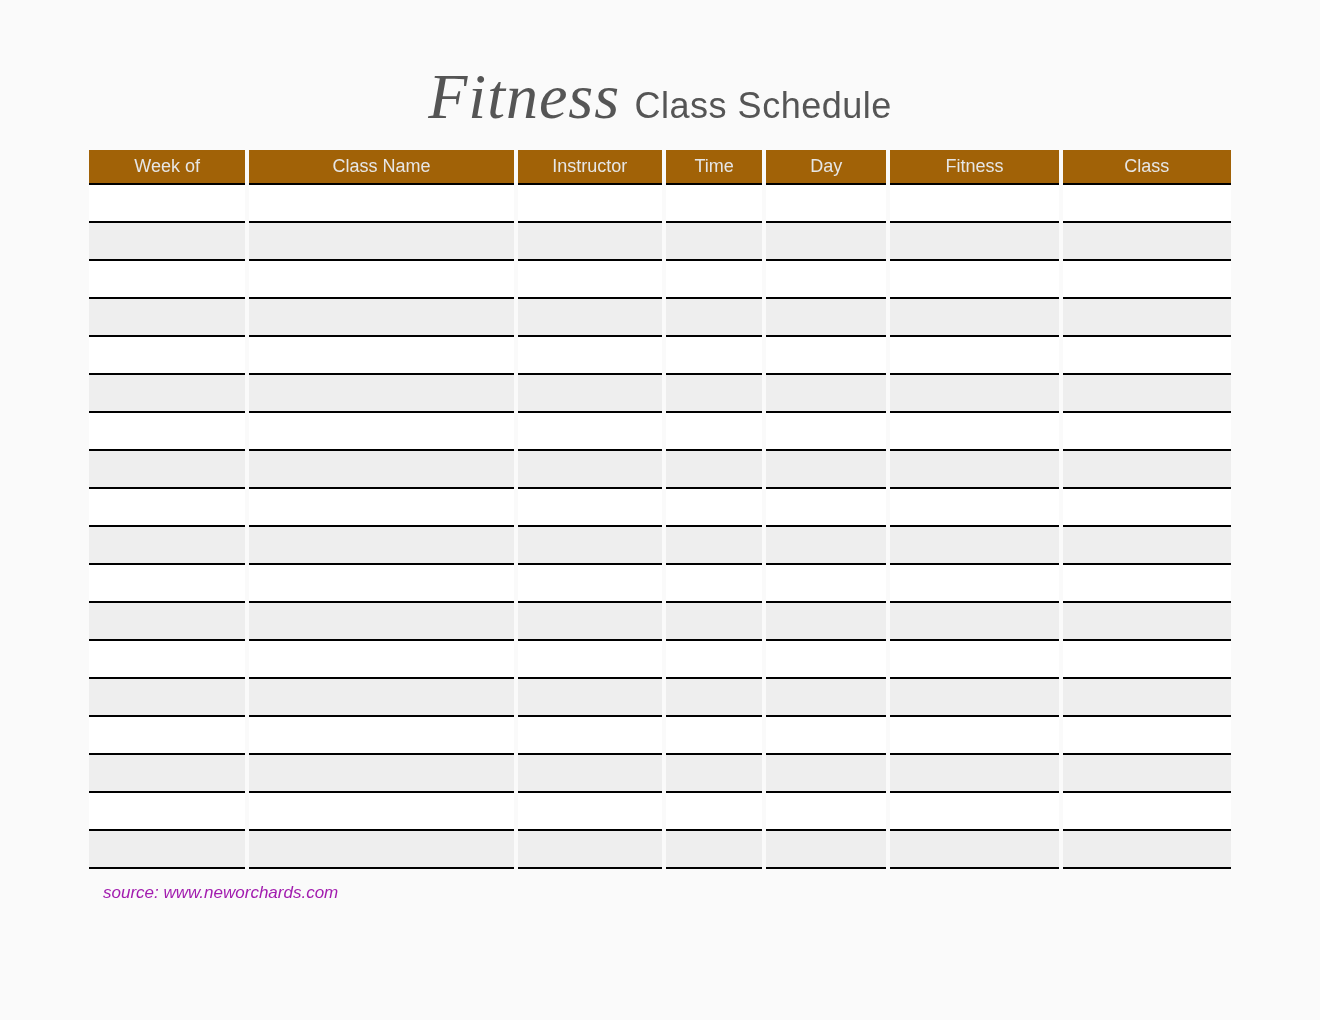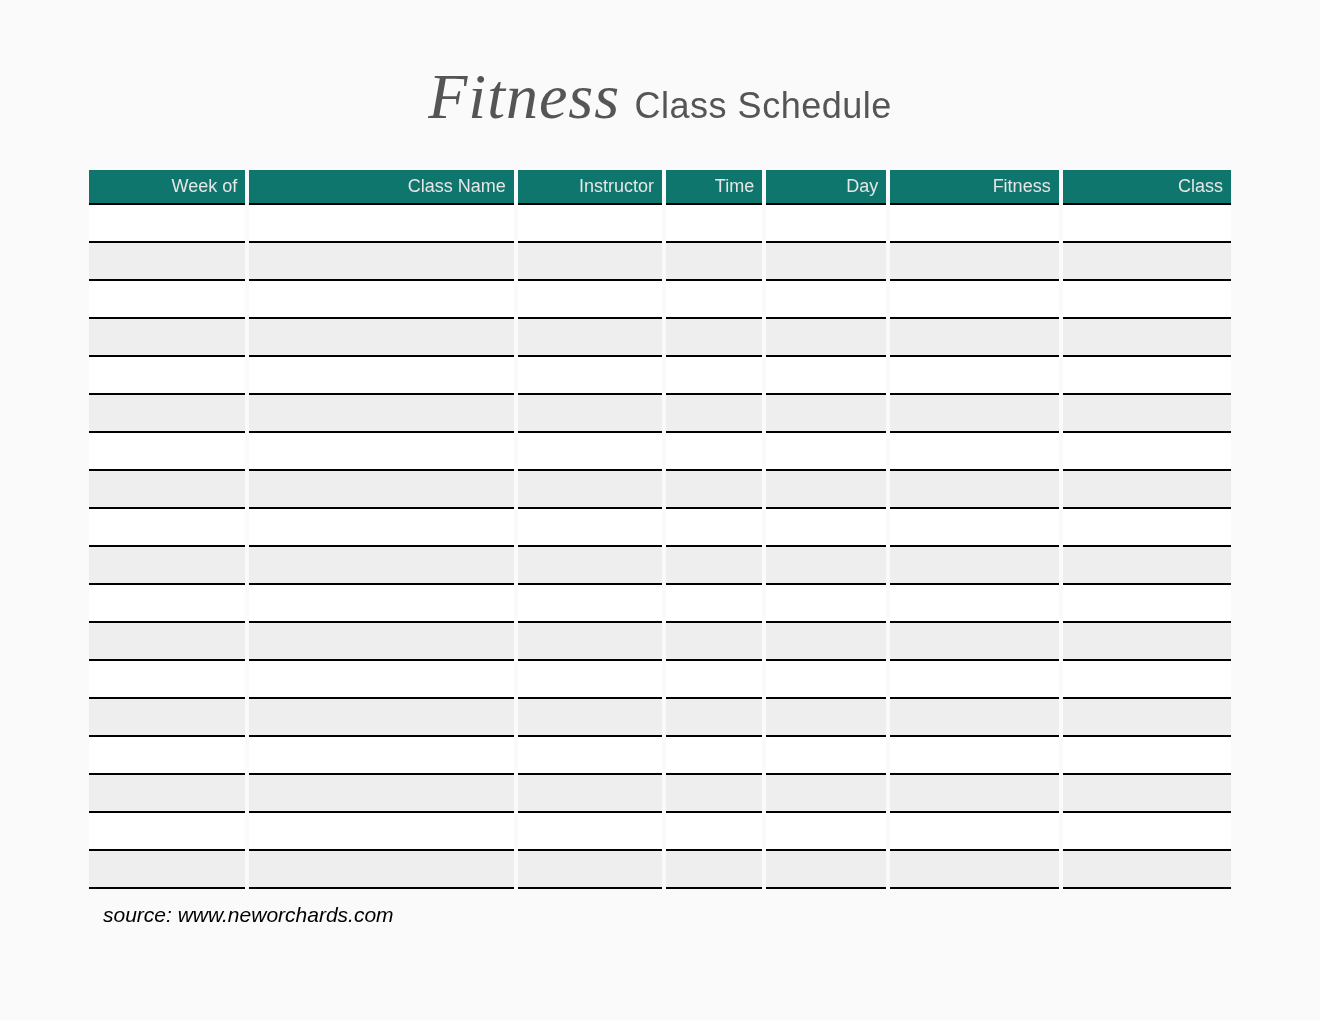--- a/index.html
+++ b/index.html
@@ -6,21 +6,21 @@
     body {
       width: 1320px;
       height: 1020px;
       background: #fafafa;
       font-family: Arial, Helvetica, sans-serif;
       padding: 50px 85px 0;
       color: #444;
     }
     .title-wrap {
       text-align: center;
-      padding: 10px 0 36px;
+      padding: 10px 0 16px;
     }
     .title-script {
       font-family: "Brush Script MT", "Segoe Script", cursive;
       font-style: italic;
       font-size: 64px;
       font-weight: 500;
       color: #555;
       margin-right: 10px;
       letter-spacing: 1px;
     }
@@ -31,25 +31,25 @@
       color: #555;
       letter-spacing: 0.5px;
     }
     table.schedule {
       width: 100%;
       border-collapse: separate;
       border-spacing: 4px 0;
       table-layout: fixed;
     }
     table.schedule th {
-      background: #0f766e;
+      background: #a16207;
       color: #e6e6e6;
       font-weight: 400;
       font-size: 18px;
-      text-align: right;
+      text-align: center;
       padding: 6px 8px;
       border-bottom: 2px solid #000;
       height: 30px;
     }
     table.schedule td {
       height: 38px;
       border-bottom: 2px solid #000;
       padding: 0 6px;
       font-size: 16px;
     }
@@ -58,22 +58,22 @@
     .col-week  { width: 13%; }
     .col-class { width: 22%; }
     .col-instr { width: 12%; }
     .col-time  { width: 8%;  }
     .col-day   { width: 10%; }
     .col-loc   { width: 14%; }
     .col-notes { width: 14%; }
     .source {
       font-family: "Segoe UI", Arial, sans-serif;
       font-style: italic;
-      font-size: 21px;
-      color: #000000;
+      font-size: 17px;
+      color: #a21caf;
       padding: 14px 0 0 18px;
       font-weight: 300;
     }
   </style>
 </head>
 <body>
 
 <div class="title-wrap">
   <span class="title-script">Fitness</span>
   <span class="title-rest">Class Schedule</span>

